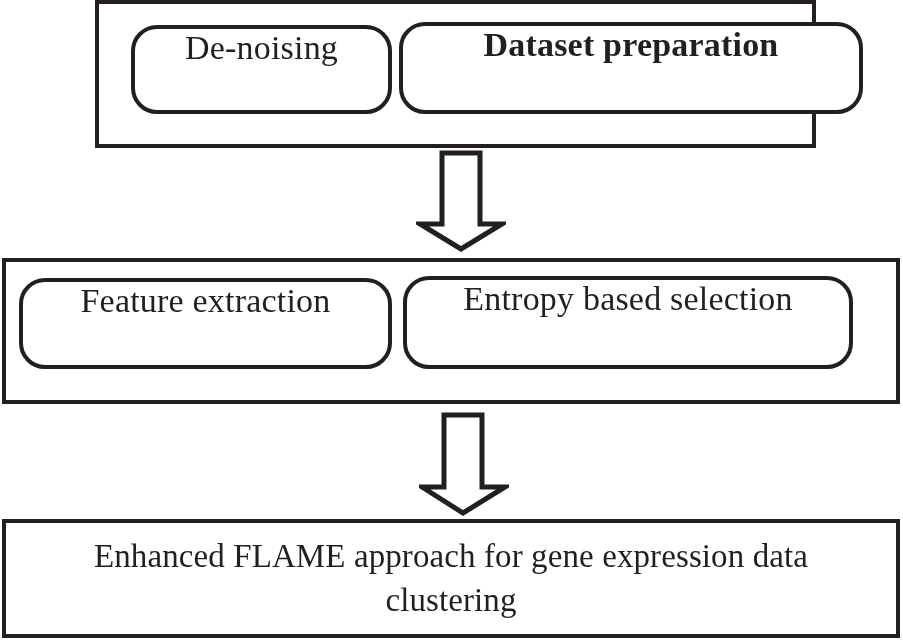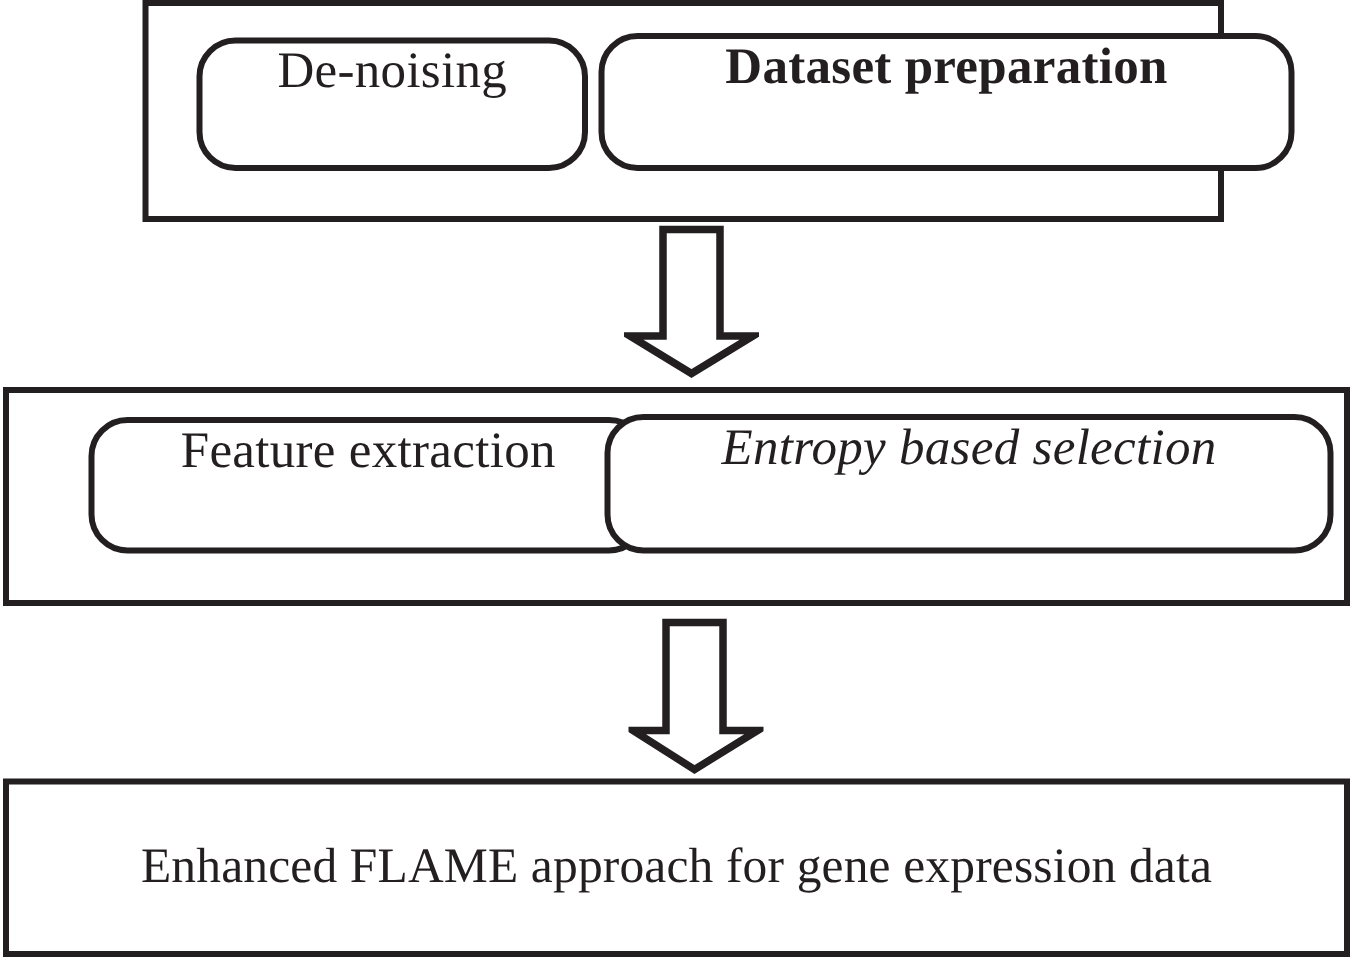--- a/index.html
+++ b/index.html
@@ -92,33 +92,34 @@
 
   <div class="block-arrow" style="left:416px; top:150px; width:90px; height:102px;">
     <svg viewBox="0 0 90 102" preserveAspectRatio="none">
       <polygon points="26,3 64,3 64,74 86,74 45,99 4,74 26,74" fill="#ffffff" stroke="#231f20" stroke-width="5" stroke-linejoin="miter"></polygon>
     </svg>
   </div>
 
   <div class="group-box" style="left:2px; top:258px; width:898px; height:146px;">
   </div>
 
-  <div class="stage-box" style="left:19px; top:278px; width:373px; height:91px;margin-left:40px;">
+  <div class="stage-box" style="left:19px; top:278px; width:373px; height:91px;">
     <span class="stage-label">Feature extraction</span>
   </div>
 
-  <div class="stage-box" style="left:403px; top:276px; width:486px; height:93px;font-style:italic;">
+  <div class="stage-box" style="left:403px; top:276px; width:450px; height:93px;">
     <span class="stage-label">Entropy based selection</span>
   </div>
 
   <div class="block-arrow" style="left:419px; top:412px; width:90px; height:104px;">
     <svg viewBox="0 0 90 104" preserveAspectRatio="none">
       <polygon points="25,3 63,3 63,75 86,75 44,101 3,75 25,75" fill="#ffffff" stroke="#231f20" stroke-width="5" stroke-linejoin="miter"></polygon>
     </svg>
   </div>
 
   <div class="terminal-box" style="left:2px; top:519px; width:898px; height:119px;">
     <div>
       <div class="terminal-label">Enhanced FLAME approach for gene expression data</div>
+      <div class="terminal-label">clustering</div>
     </div>
   </div>
 
 </div>
 
 </body></html>

